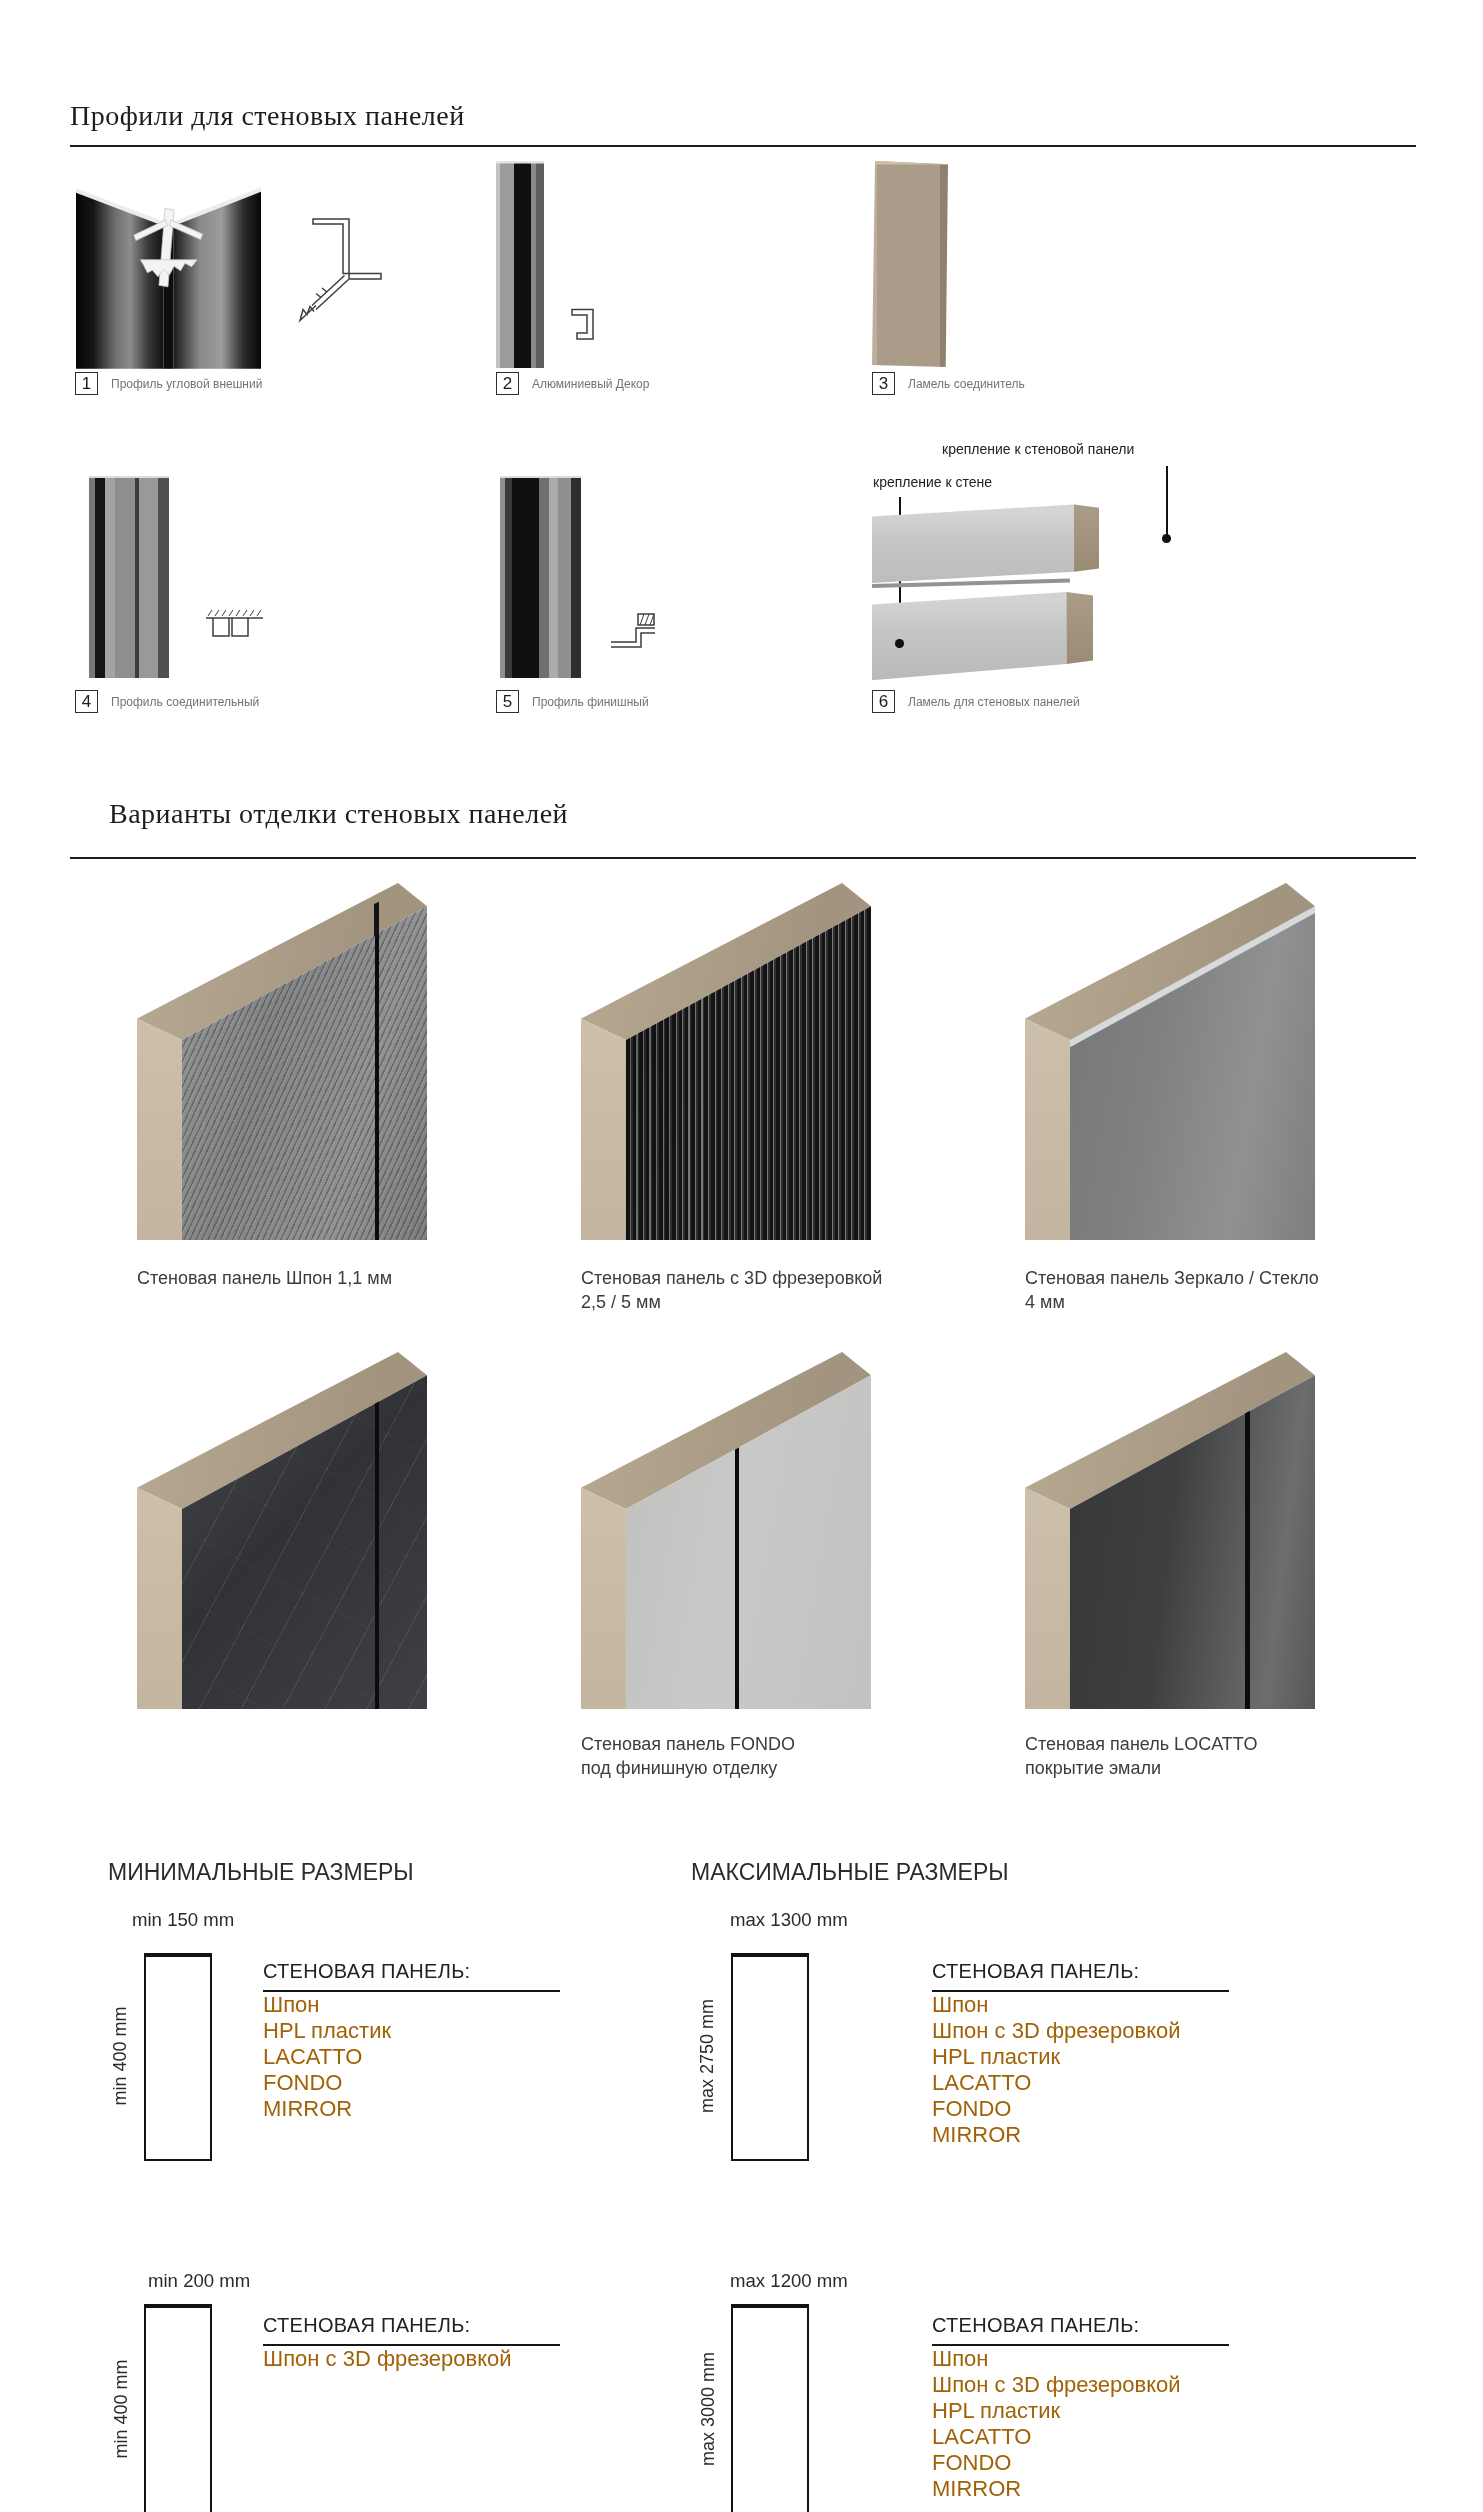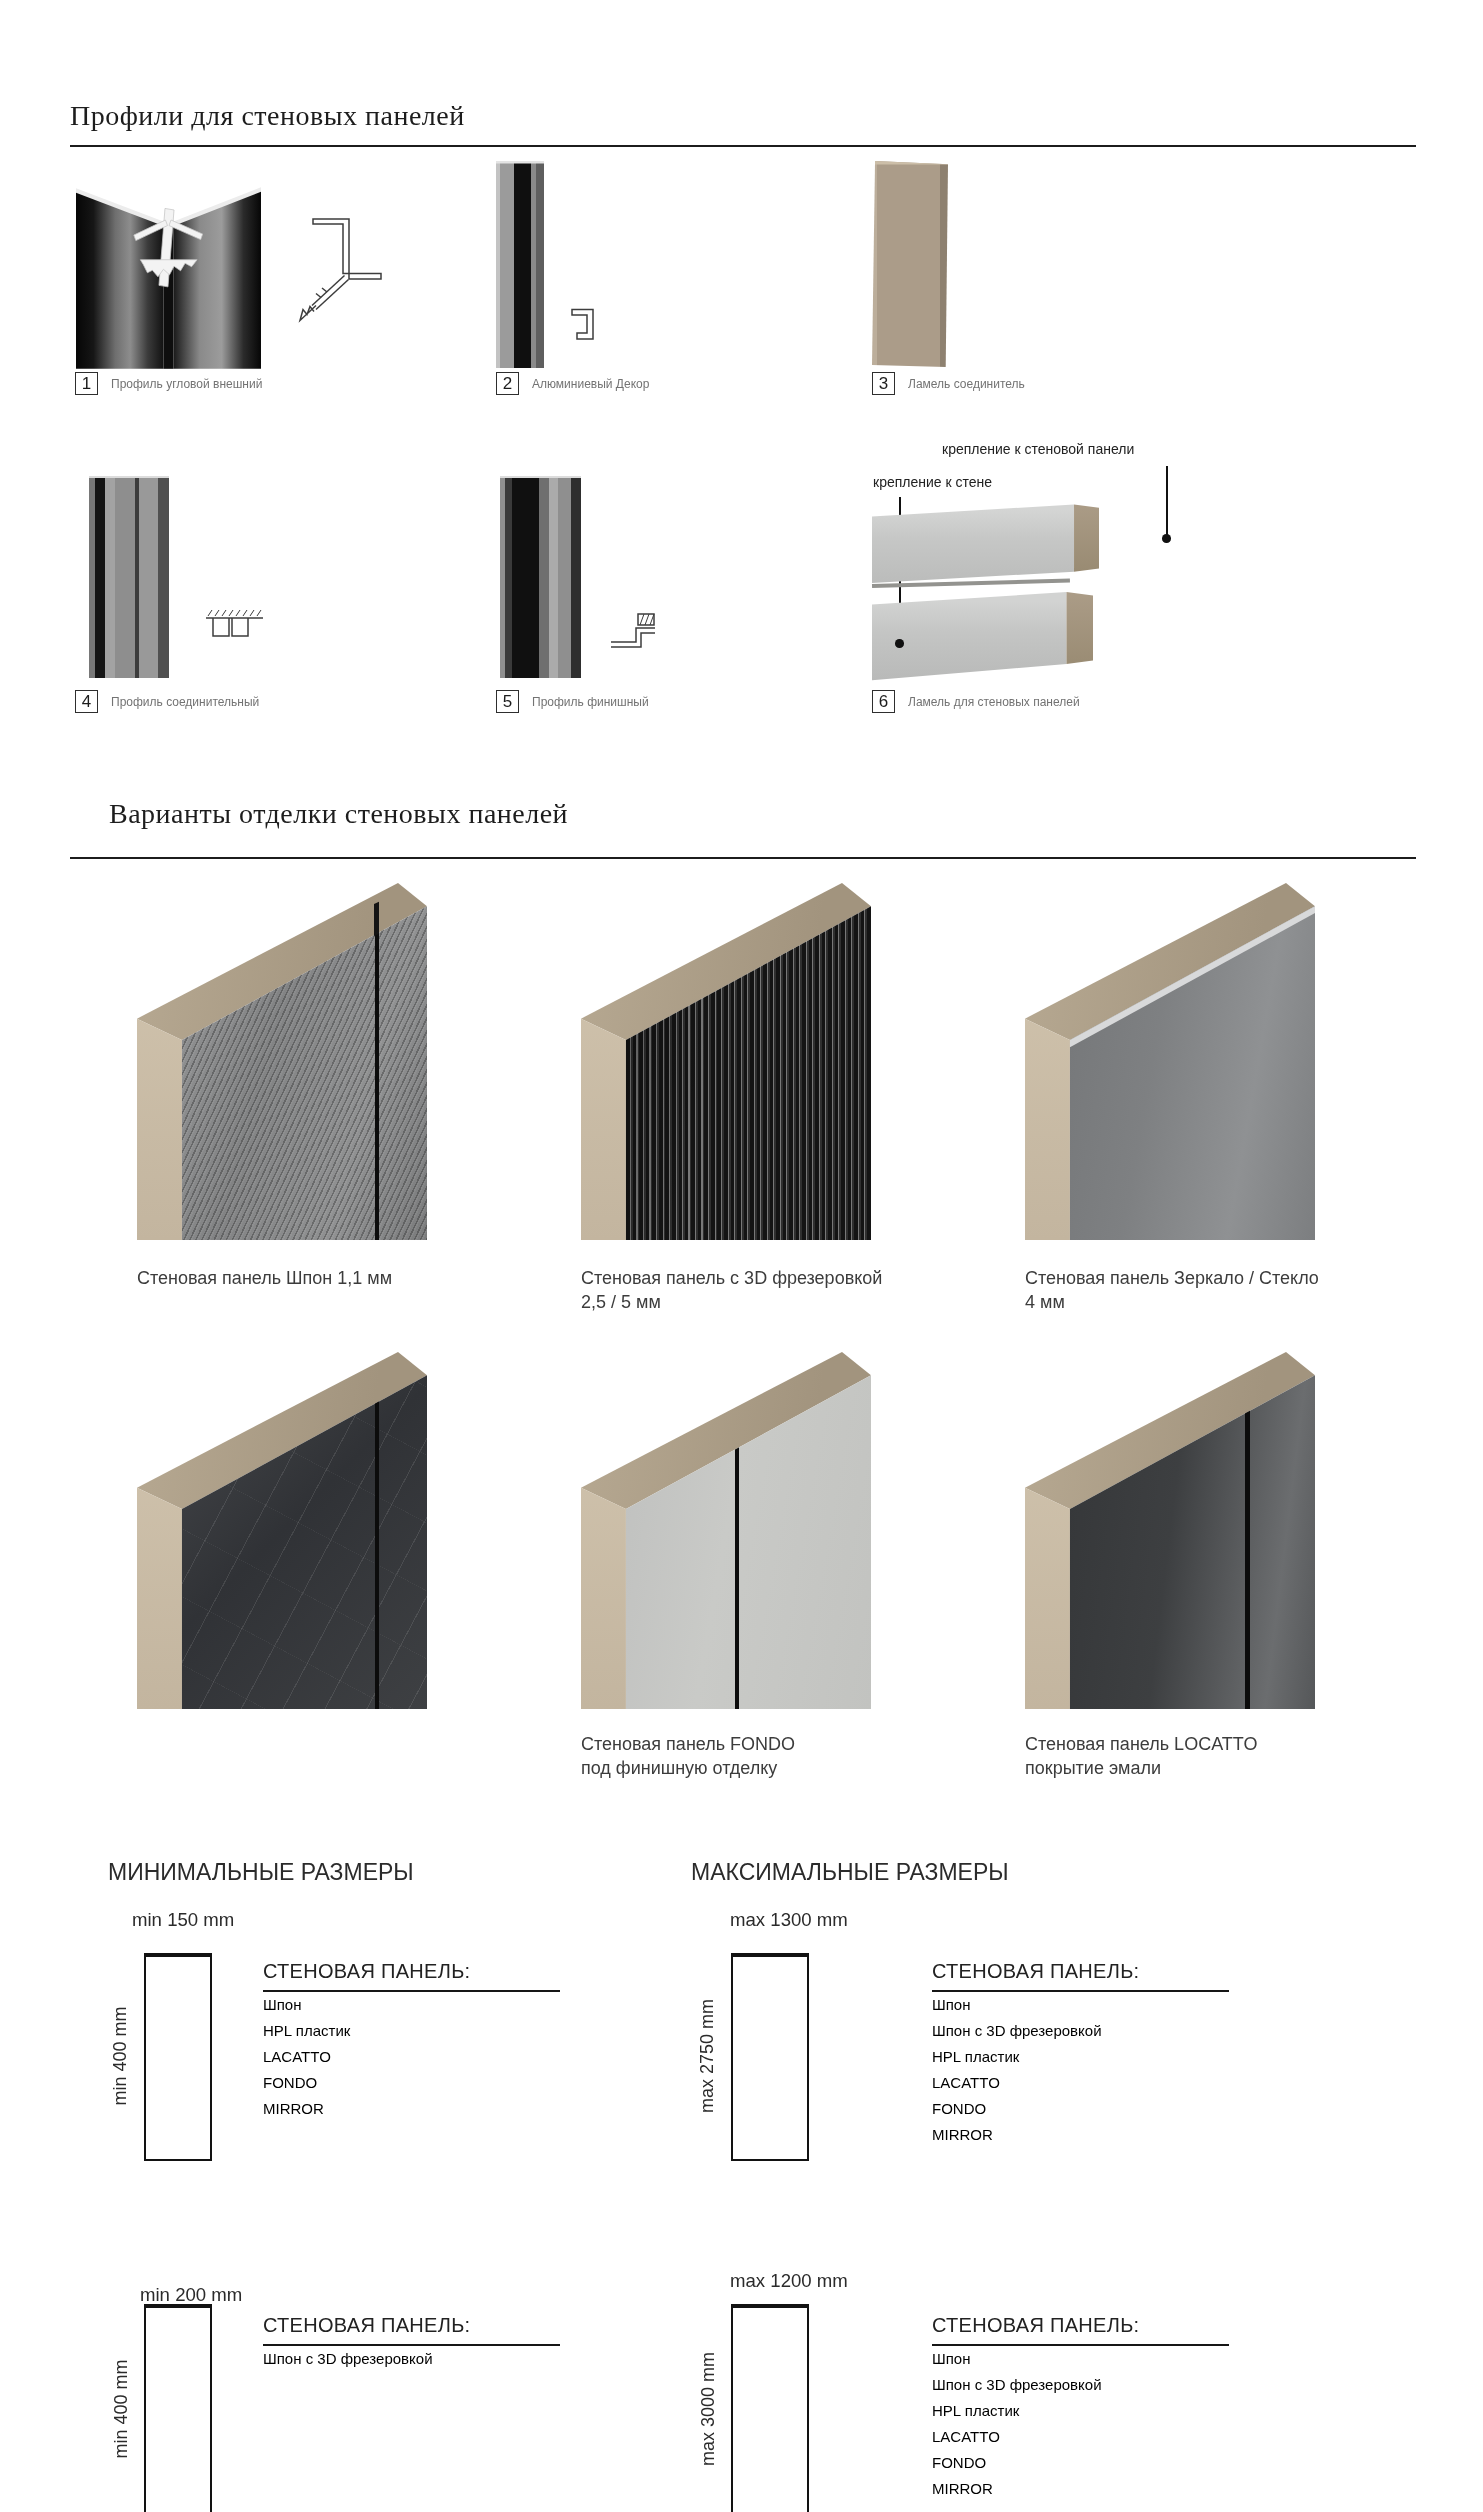--- a/index.html
+++ b/index.html
@@ -16,21 +16,21 @@
   .leader{position:absolute;width:1.5px;background:#111;}
   .dot{position:absolute;width:8.5px;height:8.5px;border-radius:50%;background:#111;}
   .caption{font-size:18px;line-height:24px;color:#3c3c3c;white-space:pre-line;}
   .hdr{font-size:23px;color:#2b2b2b;white-space:nowrap;}
   .dimlabel{font-size:18.6px;color:#2b2b2b;white-space:nowrap;}
   .rect{border:2px solid #121212;border-top-width:4.5px;background:#fff;box-sizing:border-box;}
   .vlabel{font-size:18px;color:#2b2b2b;text-align:center;transform:rotate(-90deg);white-space:nowrap;height:22px;line-height:22px;}
   .sizelist{width:322px;}
   .listtitle{font-size:20px;color:#222;letter-spacing:0.3px;}
   .tline{display:block;width:297px;height:1.5px;background:#161616;margin-top:7px;}
-  .li{font-size:15px;line-height:26px;color:#000000;white-space:nowrap;}
+  .li{font-size:22px;line-height:26px;color:#a16207;white-space:nowrap;}
   .li:first-of-type{margin-top:11px;}
 
   
   .panel3d{position:absolute;width:290px;height:357px;}
   .p-top,.p-left,.p-face,.p-glassline{position:absolute;inset:0;}
   .p-top{clip-path:polygon(0% 38%, 90% 0%, 100% 6.5%, 15.5% 44%);
          background:linear-gradient(100deg,var(--tan-top-l) 0%,var(--tan-top-d) 70%);}
   .p-left{clip-path:polygon(0% 38%, 15.5% 44%, 15.5% 100%, 0% 100%);
           background:linear-gradient(to bottom,var(--tan-left-l),var(--tan-left-d));}
   .p-face{clip-path:polygon(15.5% 44%, 100% 6.5%, 100% 100%, 15.5% 100%);}
@@ -272,21 +272,21 @@
     <div class="listtitle">СТЕНОВАЯ ПАНЕЛЬ:</div>
     <span class="tline"></span>
     <div class="li">Шпон</div>
     <div class="li">Шпон с 3D фрезеровкой</div>
     <div class="li">HPL пластик</div>
     <div class="li">LACATTO</div>
     <div class="li">FONDO</div>
     <div class="li">MIRROR</div>
   </div>
 
-  <div class="abs dimlabel" style="left:140px;top:2270px;margin-top:14px;">min 200 mm</div>
+  <div class="abs dimlabel" style="left:148px;top:2270px;">min 200 mm</div>
   <div class="abs rect" style="left:144px;top:2304px;width:68px;height:211px;"></div>
   <div class="abs vlabel" style="left:14.6px;top:2398px;width:211px;">min 400 mm</div>
   <div class="abs sizelist" style="left:263px;top:2314px;">
     <div class="listtitle">СТЕНОВАЯ ПАНЕЛЬ:</div>
     <span class="tline"></span>
     <div class="li">Шпон с 3D фрезеровкой</div>
   </div>
 
   <div class="abs dimlabel" style="left:730px;top:2270px;">max 1200 mm</div>
   <div class="abs rect" style="left:731px;top:2304px;width:78px;height:211px;"></div>

